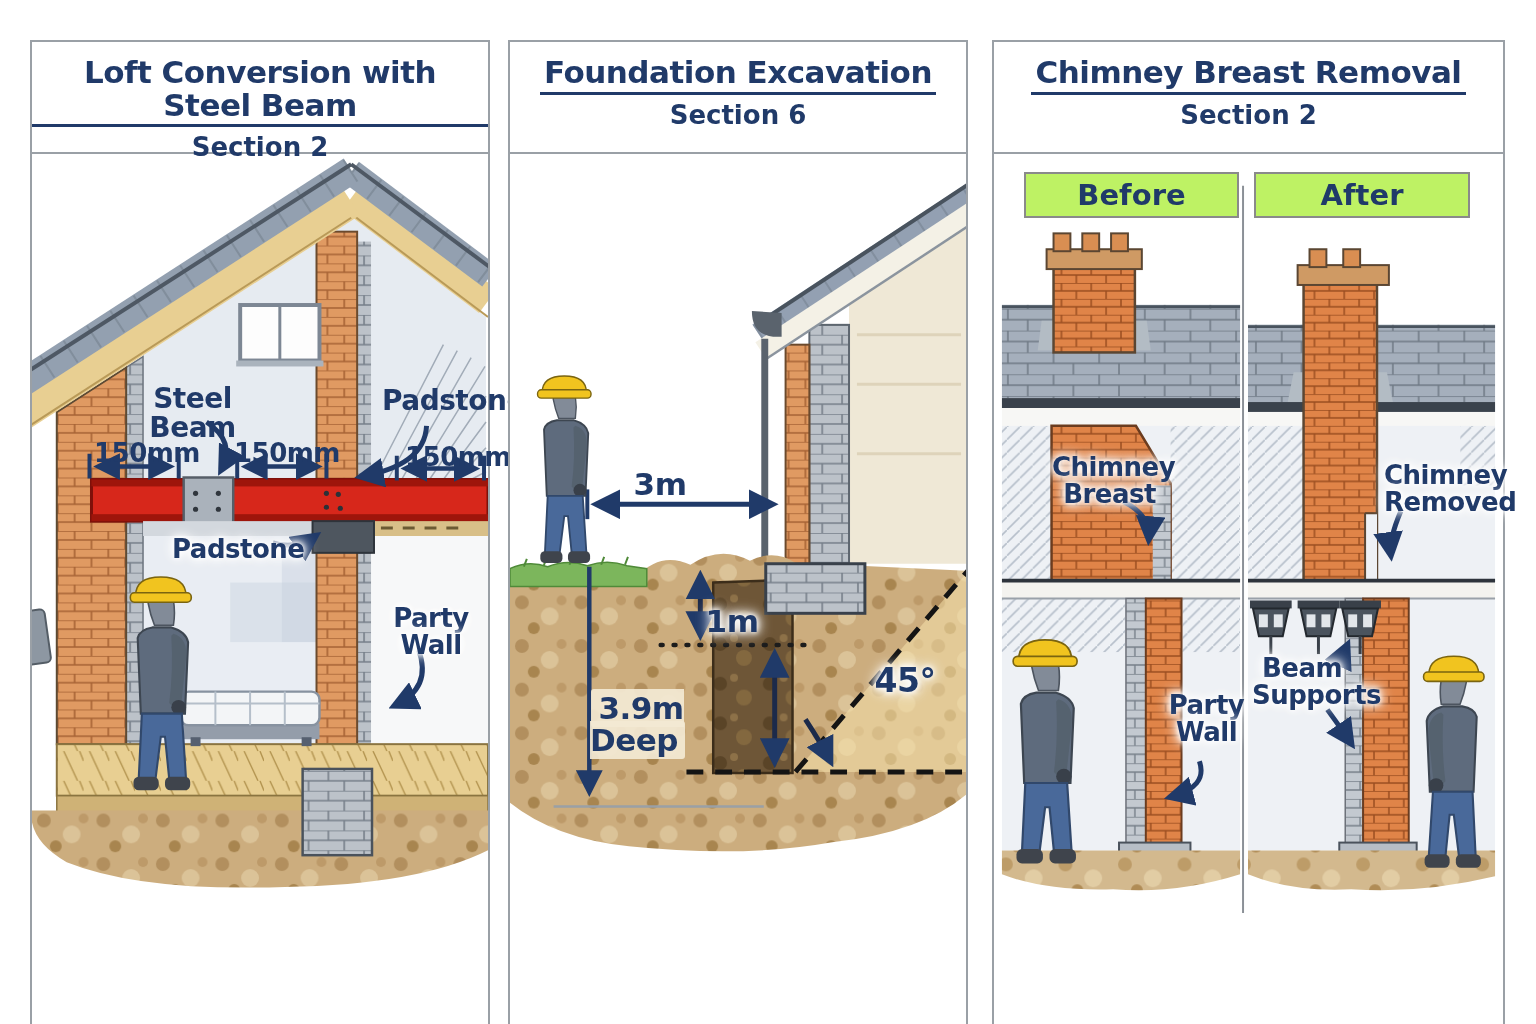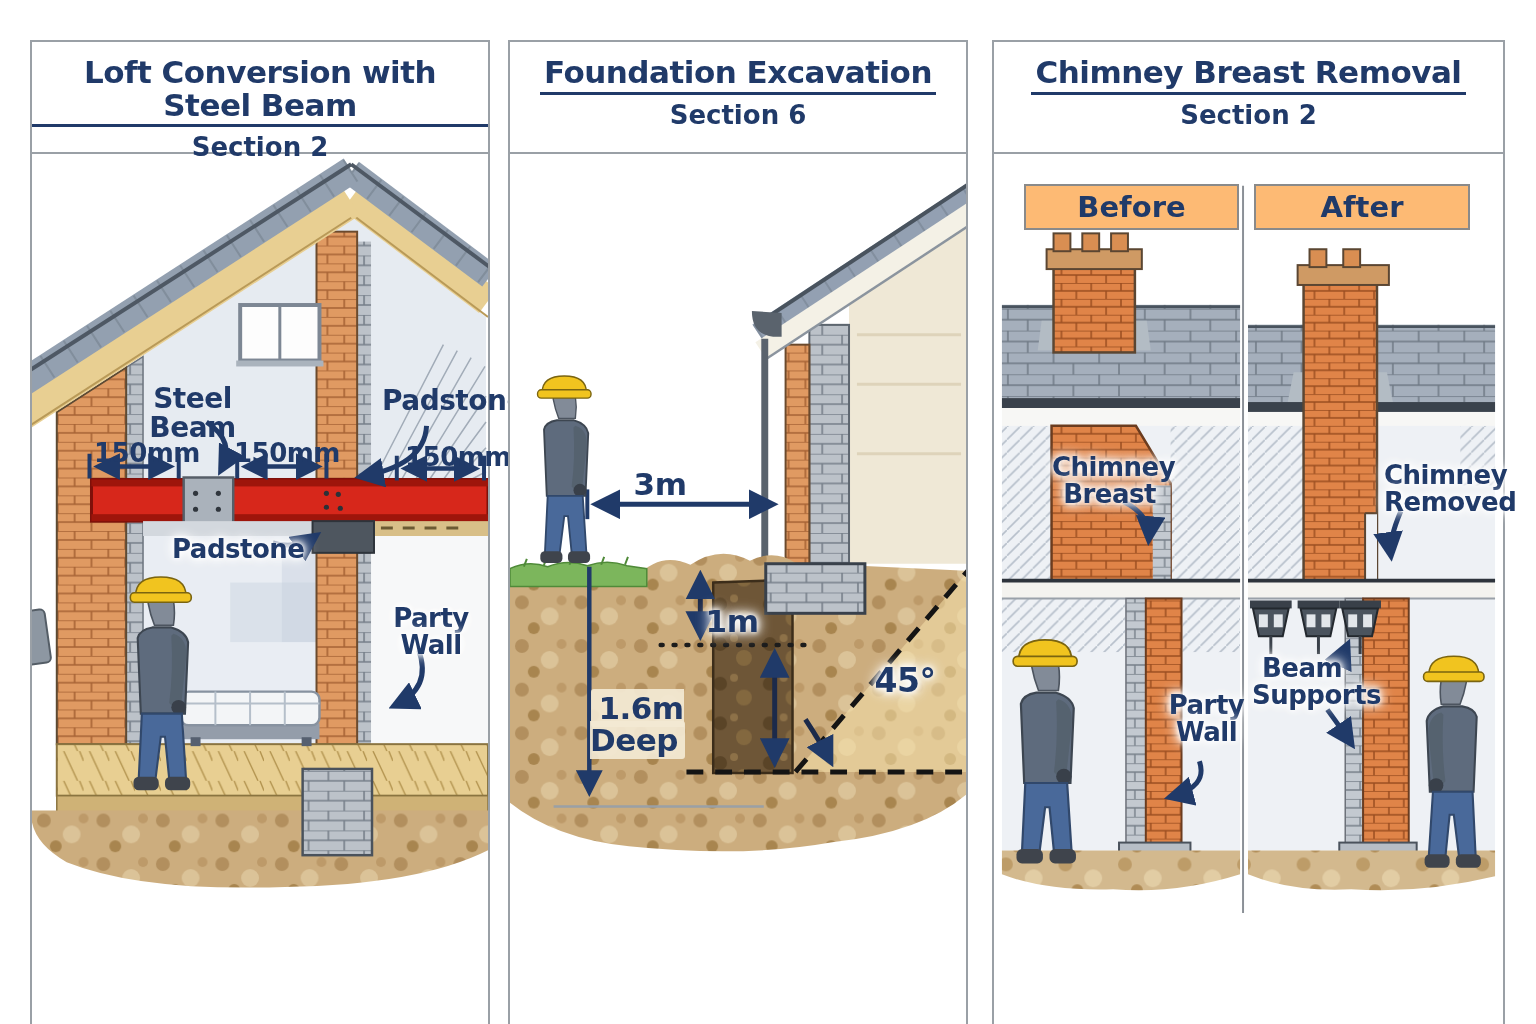--- a/index.html
+++ b/index.html
@@ -12,21 +12,21 @@
   .hdr{position:absolute;top:0;left:0;right:0;height:110px;border-bottom:2px solid #9aa0a6;text-align:center;}
   .title{display:inline-block;margin-top:14px;font-size:31px;font-weight:bold;letter-spacing:-0.5px;
          border-bottom:3px solid #203a69;padding:0 4px 3px 4px;line-height:1.05;}
   .section{margin-top:5px;font-size:26px;font-weight:bold;}
   .art{position:absolute;left:0;top:112px;width:100%;height:761px;}
   .lbl{position:absolute;font-weight:bold;color:#203a69;text-align:center;line-height:1.04;
        font-size:26px;letter-spacing:-0.5px;}
   .glow{text-shadow:0 0 5px #fff,0 0 9px #fff,0 0 13px #fff,0 0 16px #fff;}
   .tanbg{background:rgba(243,233,212,0.92);padding:1px 7px;border-radius:3px;}
   .bigdim{font-size:31px;}
-  .tagbox{position:absolute;top:142px;height:46px;background:#fdba74;border:2px solid #8a8a8a;
+  .tagbox{position:absolute;top:130px;height:46px;background:#bef264;border:2px solid #8a8a8a;
           box-sizing:border-box;display:flex;align-items:center;justify-content:center;
           font-size:29px;font-weight:bold;color:#203a69;}
 </style>
 </head>
 <body>
 
 <div id="page">
 
 <div class="panel" id="panel-loft">
   <div class="hdr">
@@ -247,21 +247,21 @@
       <rect x="6" y="196" width="24" height="13" rx="5" fill="#3f444c"></rect>
           <rect x="36" y="196" width="24" height="13" rx="5" fill="#3f444c"></rect>
       <path d="M20,31 Q20,28 24,28 L44,28 Q46,40 44,52 L26,52 Q22,42 20,31 Z" fill="#828b98" stroke="#4c545f" stroke-width="1.5"></path>
       <path d="M8,24 Q8,6 32,6 Q56,6 56,24 Z" fill="#f1c41f" stroke="#7a6410" stroke-width="1.5"></path>
       <rect x="3" y="21" width="58" height="9" rx="4" fill="#f1c41f" stroke="#7a6410" stroke-width="1.5"></rect>
     </g>
   </svg>
 
   <div class="lbl bigdim" style="left:105px;top:426px;width:90px;">3m</div>
   <div class="lbl bigdim glow" style="left:192px;top:563px;width:60px;">1m</div>
-  <div class="lbl bigdim" style="left:40px;top:650px;width:175px;"><span class="tanbg">1.6m Deep</span></div>
+  <div class="lbl bigdim" style="left:40px;top:650px;width:175px;"><span class="tanbg">3.9m Deep</span></div>
   <div class="lbl glow" style="left:350px;top:622px;width:90px;font-size:33px;">45°</div>
 </div>
 
 <div class="panel" id="panel-chimney">
   <div class="hdr">
     <div class="title">Chimney Breast Removal</div>
     <div class="section">Section 2</div>
   </div>
   <div class="tagbox" style="left:30px;width:215px;">Before</div>
   <div class="tagbox" style="left:260px;width:216px;">After</div>

